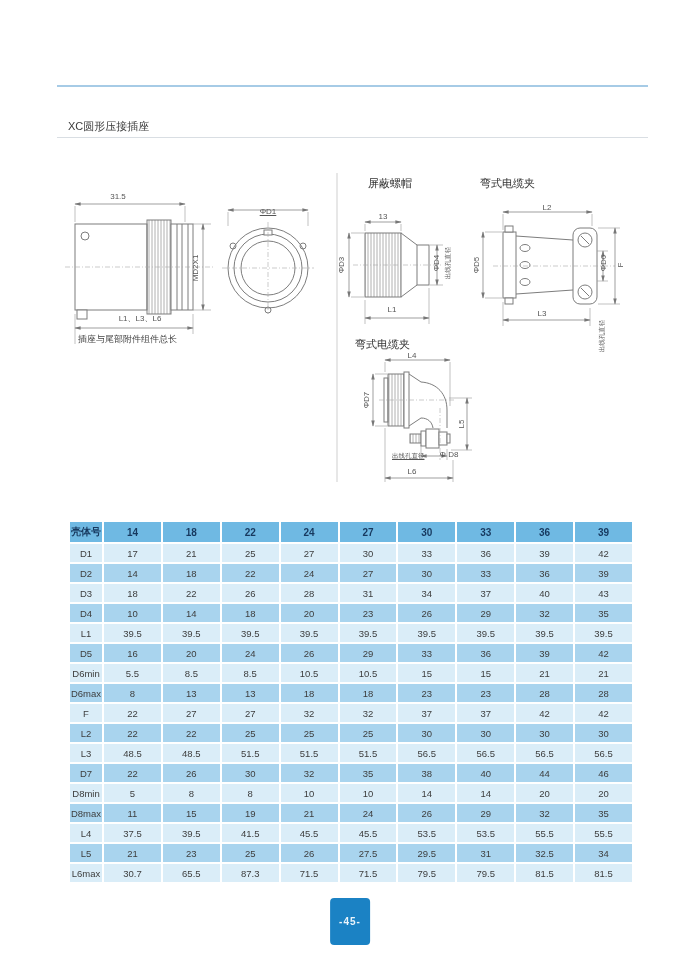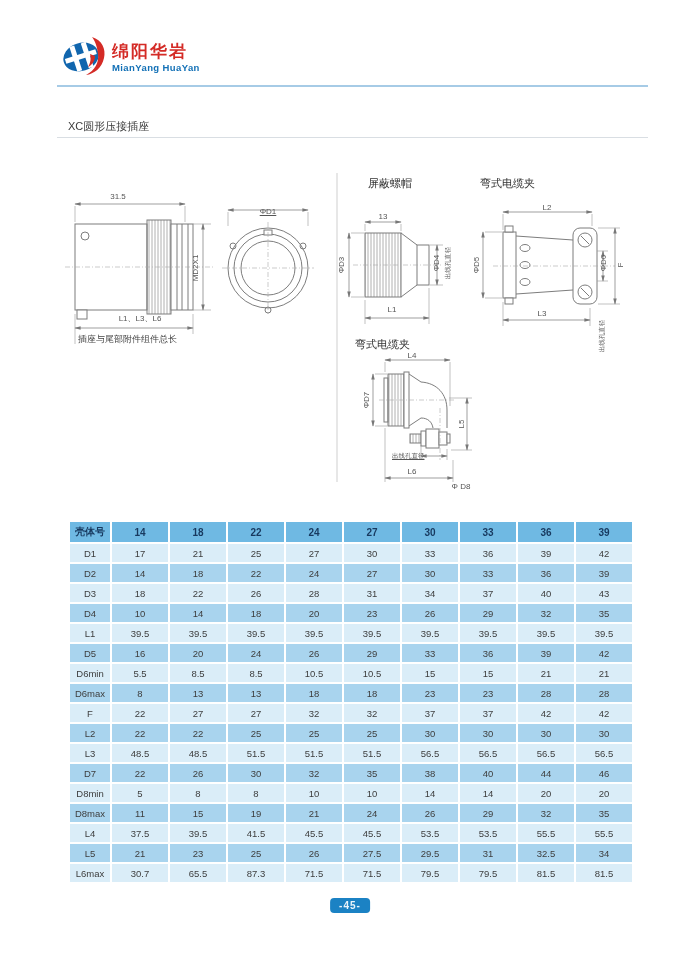--- a/index.html
+++ b/index.html
@@ -21,54 +21,40 @@
   .vlabel{position:absolute;width:60px;height:10px;line-height:10px;text-align:center;
           font-size:8px;color:#555;transform:rotate(-90deg);white-space:nowrap;}
   .tiny{font-size:6.5px;}
   .caption{position:absolute;font-size:9px;color:#444;white-space:nowrap;}
   
   #specs{position:absolute;left:68px;top:520px;width:566px;border-collapse:separate;
          border-spacing:2px;table-layout:fixed;}
   #specs th,#specs td{font-weight:normal;text-align:center;font-size:9.5px;color:#3d3d3d;
          height:18px;padding:0;}
   #specs thead th{background:#6fb9e3;color:#17395f;font-weight:bold;height:20px;font-size:10px;}
-  #specs th[data-name="shell-header-cell"]{width:40px;}
+  #specs th[data-name="shell-header-cell"]{width:32px;}
   #specs tr.r-light th,#specs tr.r-light td{background:#daedf8;}
   #specs tr.r-dark th,#specs tr.r-dark td{background:#a9d4ee;}
   
   .page-badge{position:absolute;left:50%;top:898px;transform:translateX(-50%);
       background:#1b82c4;color:#eaf4fb;font-size:10px;font-weight:bold;
-      padding:2px 9px;border-radius:4px;letter-spacing:1px;}
+      padding:18px 9px;border-radius:4px;letter-spacing:1px;}
   
   .art{fill:none;stroke:#7d7d7d;stroke-width:1;}
   .fillw{fill:#fff;stroke:#7d7d7d;stroke-width:1;}
   .dim{fill:none;stroke:#777;stroke-width:0.7;}
   .ext{fill:none;stroke:#999;stroke-width:0.6;}
   .cl{fill:none;stroke:#aaa;stroke-width:0.6;stroke-dasharray:5 2 1 2;}
   .kn{fill:url(#hatch);stroke:#7d7d7d;stroke-width:1;}
 </style>
 </head>
 <body>
 
 <div id="page" data-name="catalog-page">
 
-  <div class="logo-wrap" data-name="company-logo">
-    <svg width="44" height="46" viewBox="0 0 44 46" data-name="logo-mark-icon">
-      <ellipse cx="19" cy="23" rx="18" ry="14" fill="#1166ae" transform="rotate(-18 19 23)"></ellipse>
-      <rect x="3" y="20" width="32" height="5" fill="#ffffff" transform="rotate(-18 19 23)"></rect>
-      <rect x="11" y="10" width="5" height="26" fill="#ffffff" transform="rotate(-18 19 23)"></rect>
-      <rect x="23" y="10" width="5" height="26" fill="#ffffff" transform="rotate(-18 19 23)"></rect>
-      <path d="M30,3 C40,6 44,15 42,24 C40,34 32,40 24,41 C33,36 37,29 36,20 C35,12 33,7 30,3 Z" fill="#d42b26"></path>
-      <path d="M33,22 C33,27 30,31 26,33 C29,28 29,24 28,20 Z" fill="#d42b26"></path>
-    </svg>
-    <div style="margin-left:6px;">
-      <div class="logo-cn" data-name="logo-text-cn">绵阳华岩</div>
-      <div class="logo-en" data-name="logo-text-en">MianYang HuaYan</div>
-    </div>
-  </div>
   <div class="hdr-rule" data-name="header-divider"></div>
 
   <div class="section-label" data-name="section-title">XC圆形压接插座</div>
   <div class="sec-rule" data-name="section-divider"></div>
 
   <div id="draw" data-name="technical-drawings">
     <svg width="605" height="330" viewBox="0 0 605 330" data-name="drawing-canvas">
       <defs>
         <marker id="ar" orient="auto-start-reverse" markerWidth="9" markerHeight="6" refX="8" refY="2.5" viewBox="0 0 9 5">
           <path d="M0,0 L9,2.5 L0,5 Z" fill="#777"></path>
@@ -211,21 +197,21 @@
   <span class="vlabel" style="left:574px;top:258px;" data-name="dim-label-d6">ΦD6</span>
   <span class="vlabel" style="left:591px;top:260px;" data-name="dim-label-f">F</span>
   <span class="dlabel" style="left:532px;top:309px;width:20px;" data-name="dim-label-l3">L3</span>
   <span class="vlabel tiny" style="left:572px;top:331px;" data-name="hole-note-straight-clamp">出线孔直径</span>
 
   <span class="fig-title" style="left:355px;top:337px;" data-name="bent-clamp-title">弯式电缆夹</span>
   <span class="dlabel" style="left:402px;top:351px;width:20px;" data-name="dim-label-l4">L4</span>
   <span class="vlabel" style="left:337px;top:395px;" data-name="dim-label-d7">ΦD7</span>
   <span class="vlabel" style="left:432px;top:419px;" data-name="dim-label-l5">L5</span>
   <span class="dlabel tiny" style="left:392px;top:452px;text-decoration:underline;" data-name="hole-note-bent-clamp">出线孔直径</span>
-  <span class="dlabel" style="left:448px;top:450px;width:26px;margin-top:32px;" data-name="dim-label-d8">Φ D8</span>
+  <span class="dlabel" style="left:436px;top:450px;width:26px;" data-name="dim-label-d8">Φ D8</span>
   <span class="dlabel" style="left:402px;top:467px;width:20px;" data-name="dim-label-l6">L6</span>
 
   <table id="specs" data-name="dimension-table">
     <thead>
       <tr data-name="table-header-row">
           <th data-name="shell-header-cell">壳体号</th>
           <th data-name="shell-size-cell">14</th>
           <th data-name="shell-size-cell">18</th>
           <th data-name="shell-size-cell">22</th>
           <th data-name="shell-size-cell">24</th>

